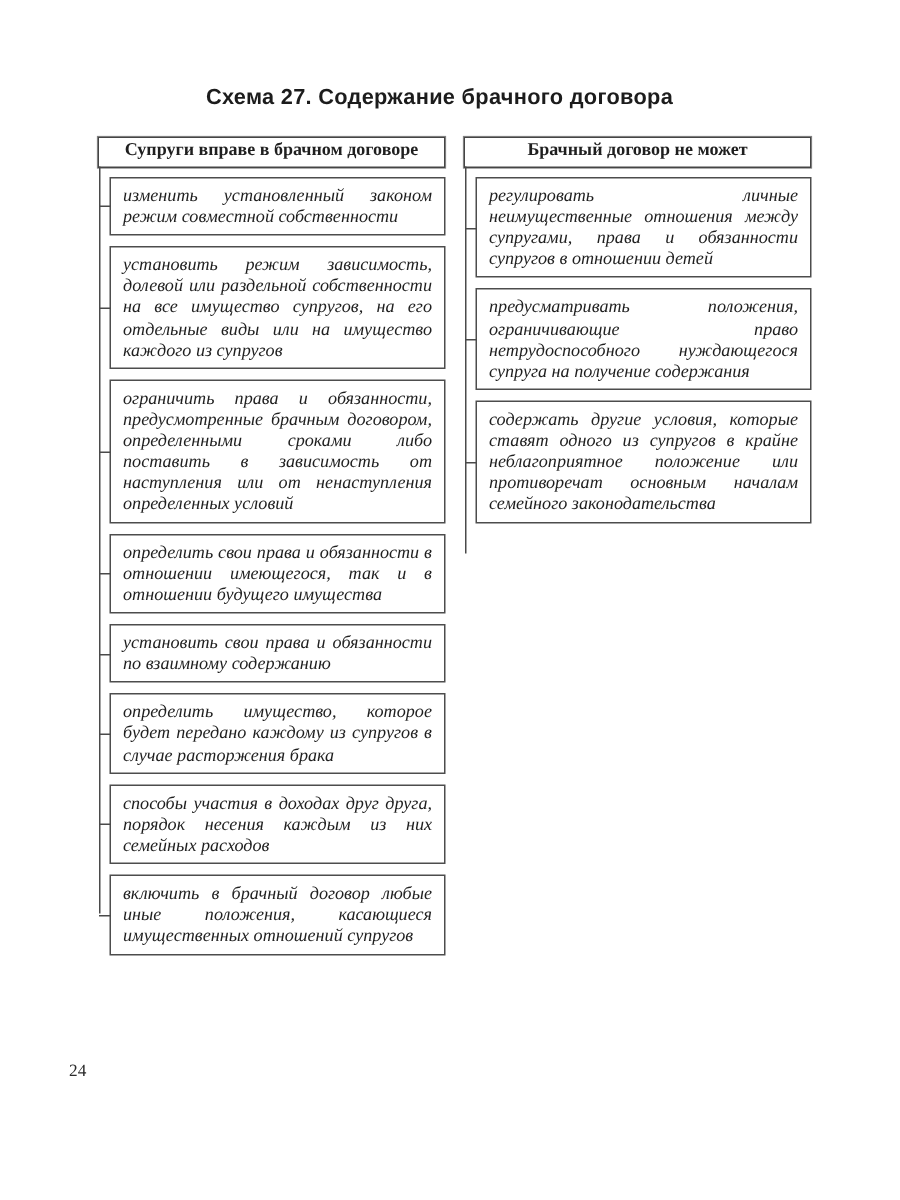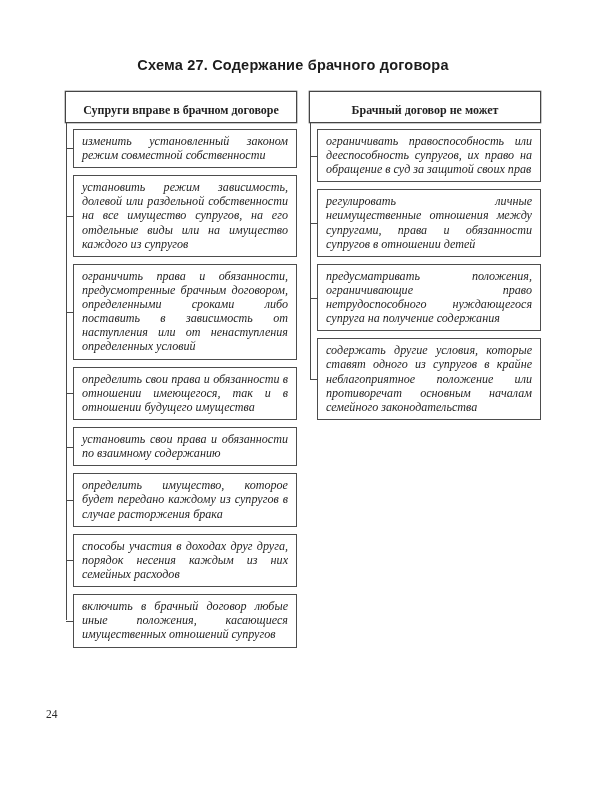--- a/index.html
+++ b/index.html
@@ -35,21 +35,21 @@
     width: 476px;
     display: flex;
     gap: 12px;
   }
   .column {
     flex: 1 1 0;
   }
   .header-box {
     border: 1px solid #454545;
     box-shadow: 0 0 0 0.4px #777;
-    padding: 12px 6px 4px;
+    padding: 1px 6px 4px;
     text-align: center;
     font-weight: bold;
     font-size: 12px;
     line-height: 1.15;
     background: #fff;
   }
   .items {
     position: relative;
     margin-left: 8px;
     margin-top: 6px;
@@ -111,21 +111,20 @@
       <div class="item-box">определить имущество, которое будет передано каждому из супругов в случае расторжения брака</div>
       <div class="item-box">способы участия в доходах друг друга, порядок несения каждым из них семейных расходов</div>
       <div class="item-box">включить в брачный договор любые иные положения, касающиеся имущественных отношений супругов</div>
     </div>
   </section>
 
   <section class="column">
     <div class="header-box">Брачный договор не может</div>
     <div class="items">
       <div class="vline" style="height: 258px;"></div>
-      <div class="item-box">ограничивать правоспособность или дееспособность супругов, их право на обращение в суд за защитой своих прав</div>
       <div class="item-box">регулировать личные неимущественные отношения между супругами, права и обязанности супругов в отношении детей</div>
       <div class="item-box">предусматривать положения, ограничивающие право нетрудоспособного нуждающегося супруга на получение содержания</div>
       <div class="item-box">содержать другие условия, которые ставят одного из супругов в крайне неблагоприятное положение или противоречат основным началам семейного законодательства</div>
     </div>
   </section>
 
 </div>
 
 <div class="page-number">24</div>
 

